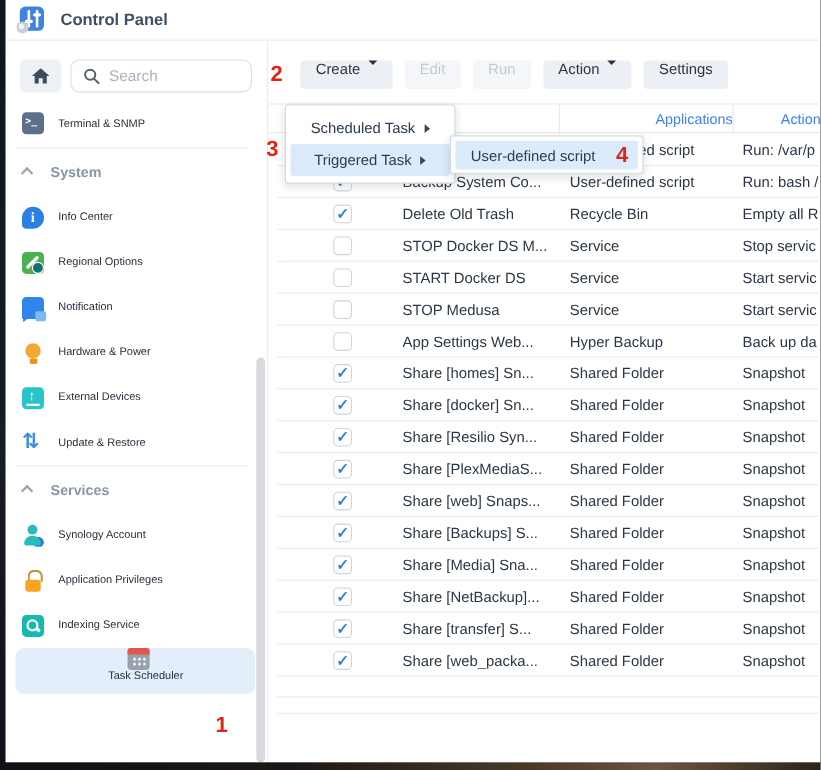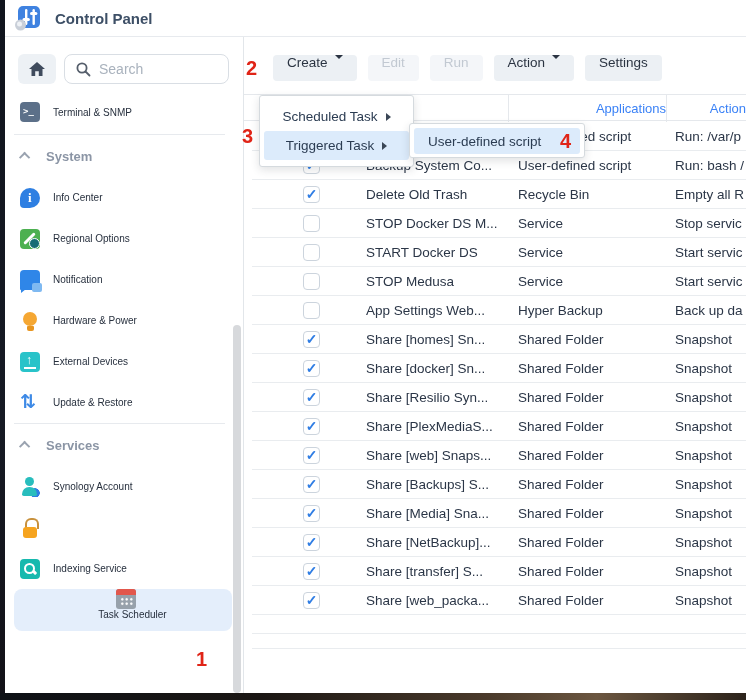--- a/index.html
+++ b/index.html
@@ -159,20 +159,21 @@
         <div class="s-section">
           <div class="chev"></div>
           <div class="s-label">Services</div>
         </div>
         <div class="s-item">
           <span class="ic account-icon"></span>
           <div class="s-label">Synology Account</div>
         </div>
         <div class="s-item">
           <span class="ic lock-icon"></span>
+          <div class="s-label">Application Privileges</div>
         </div>
         <div class="s-item">
           <span class="ic indexing-icon"></span>
           <div class="s-label">Indexing Service</div>
         </div>
         <div class="s-item selected">
           <span class="ic calendar-icon"></span>
           <div class="s-label">Task Scheduler</div>
         </div>
       </div>

